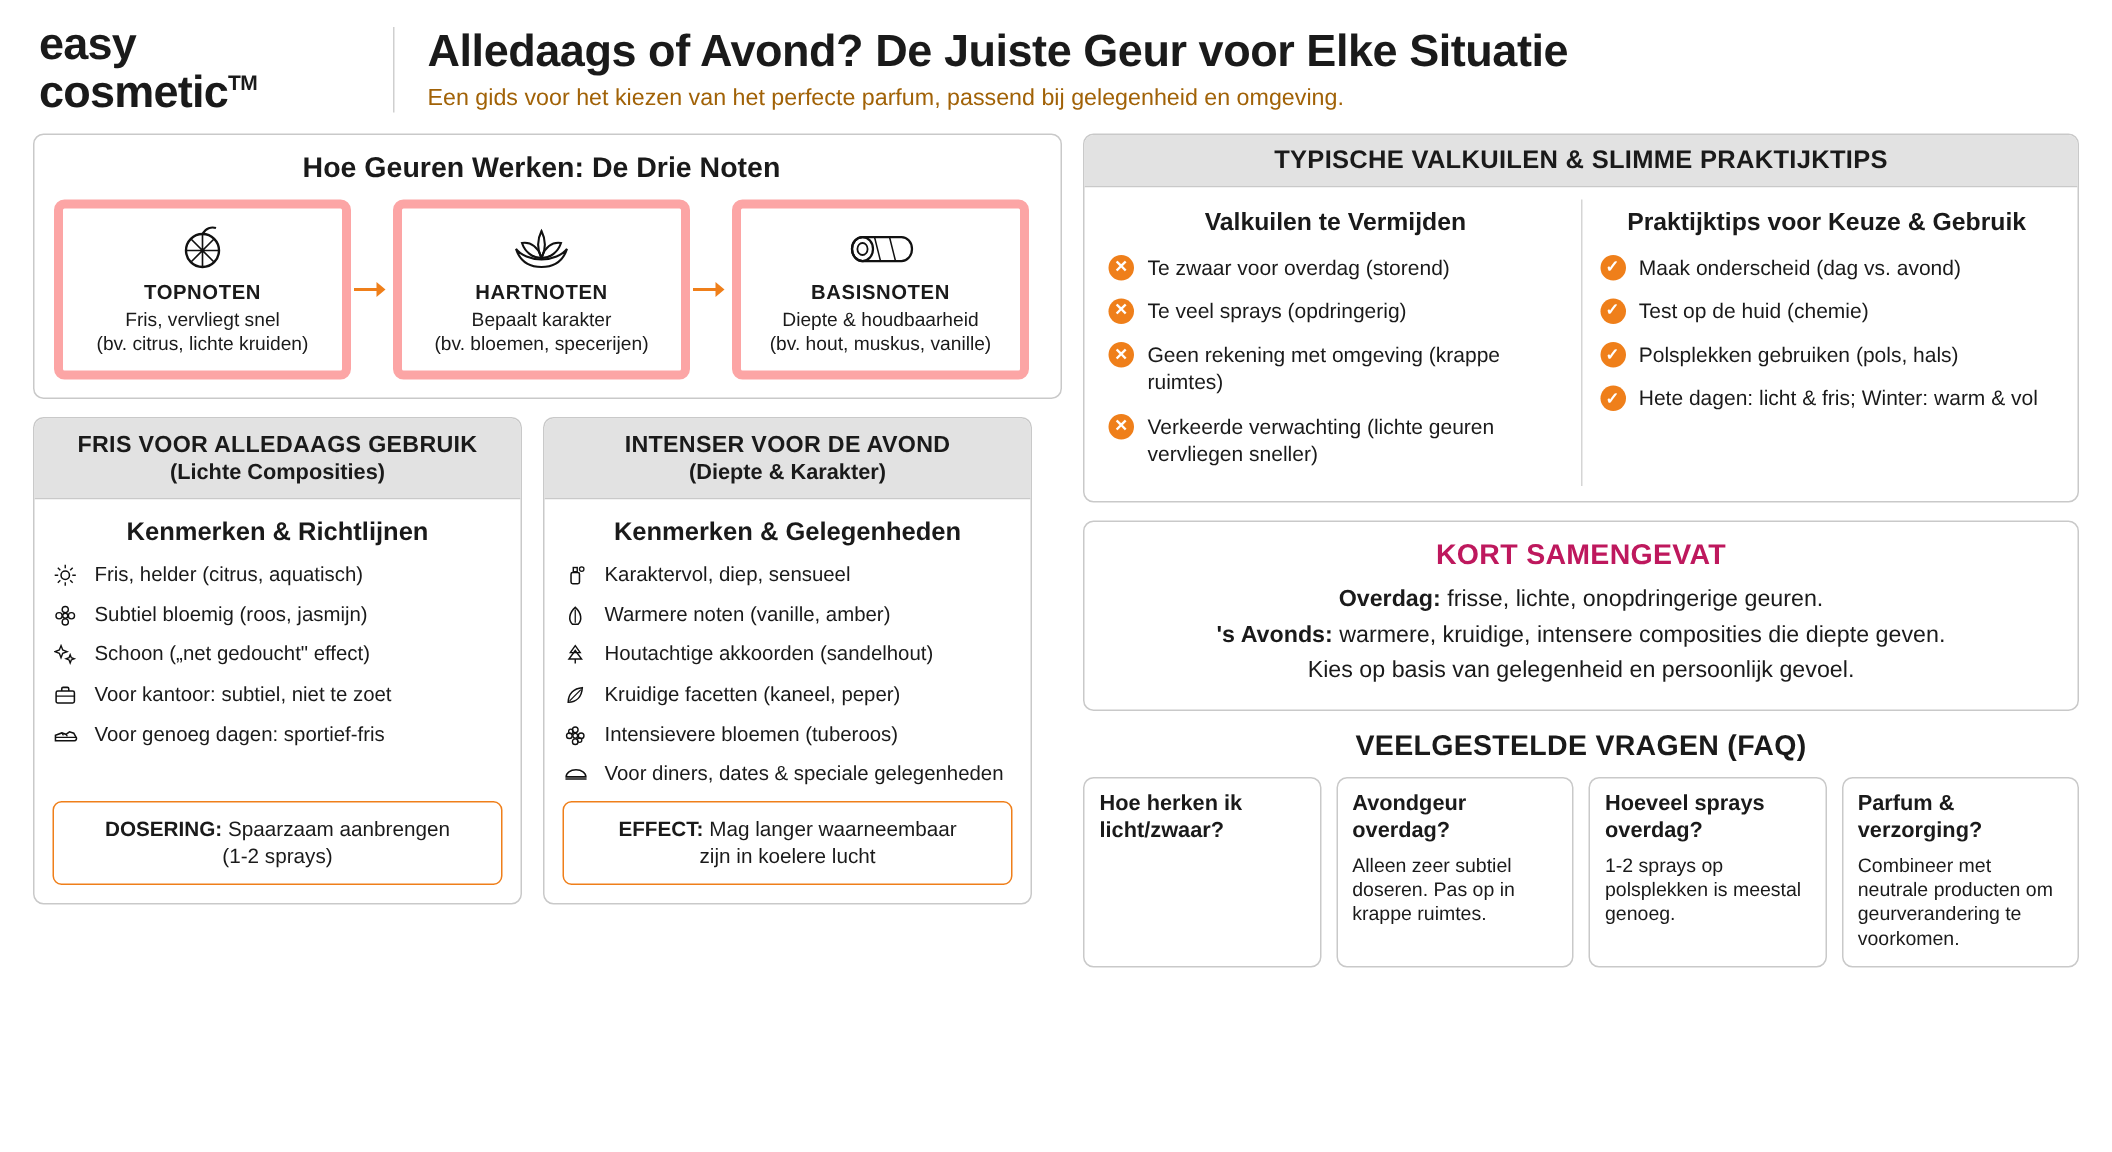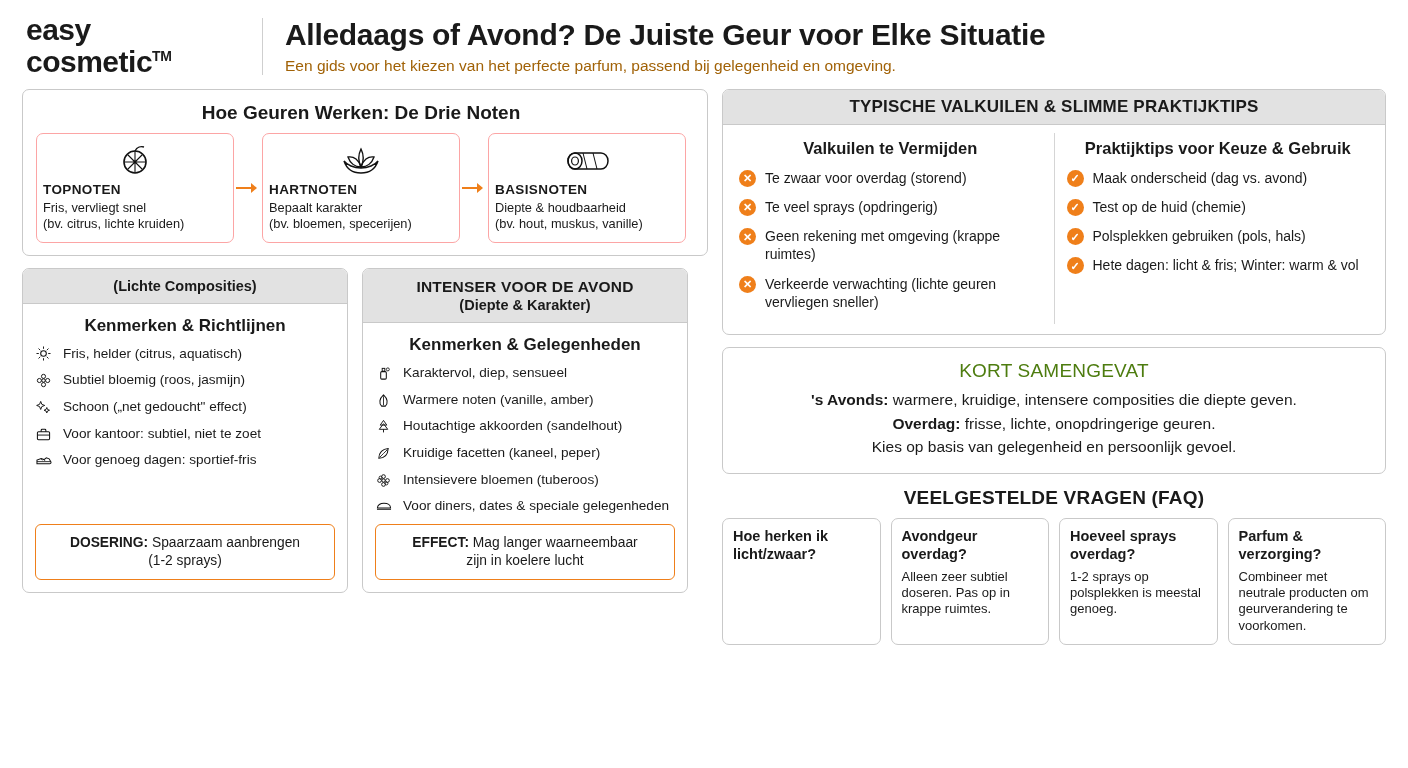--- a/index.html
+++ b/index.html
@@ -32,22 +32,22 @@
     background: #e2e2e2; border-bottom: 1px solid #c9c9c9;
     border-radius: 6px 6px 0 0; text-align: center;
     font-weight: bold; padding: 7px 6px;
   }
 
   
   .notes-card { padding: 8px 18px 12px 10px; }
   .notes-title { text-align: center; font-size: 19px; font-weight: bold; margin: 4px 0 9px 0; }
   .notes-row { display: flex; align-items: stretch; justify-content: center; gap: 0; }
   .note-box {
-    border: 1px solid #fca5a5; border-radius: 7px; width: 198px;
-    padding: 8px 6px 9px 6px; text-align: left;
+    border: 6px solid #fca5a5; border-radius: 7px; width: 198px;
+    padding: 8px 6px 9px 6px; text-align: center;
   }
   .note-icon { height: 38px; display: flex; align-items: center; justify-content: center; }
   .note-name { font-weight: bold; font-size: 13.5px; letter-spacing: .4px; margin: 2px 0 3px 0; }
   .note-desc { font-size: 12.8px; line-height: 1.28; }
   .arrow { display: flex; align-items: center; justify-content: center; width: 28px; color: #ef7f1a; }
 
   
   .two-col { display: flex; gap: 14px; margin-top: 12px; }
   .half { width: 326px; flex: 0 0 326px; display: flex; flex-direction: column; }
   .half .card { display: flex; flex-direction: column; height: 100%; }
@@ -71,21 +71,21 @@
   .pf-col + .pf-col { border-left: 1px solid #d5d5d5; }
   .pf-col h4 { text-align: center; font-size: 16.5px; font-weight: bold; margin: 4px 0 11px 0; }
   .pf-list { list-style: none; margin: 0; padding: 0; }
   .pf-list li { display: flex; gap: 9px; align-items: flex-start; font-size: 14px; line-height: 1.3; margin-bottom: 11px; }
   .badge { width: 17px; height: 17px; flex: 0 0 17px; border-radius: 50%; margin-top: 1px;
            display: flex; align-items: center; justify-content: center; color: #fff; font-size: 11px; font-weight: bold; }
   .badge.x { background: #ef7f1a; }
   .badge.c { background: #ef7f1a; }
 
   .summary { margin-top: 12px; padding: 10px 14px 12px 14px; text-align: center; }
-  .summary h3 { color: #4d7c0f; font-size: 19px; font-weight: normal; margin: 2px 0 8px 0; letter-spacing: .2px; }
+  .summary h3 { color: #be185d; font-size: 19px; font-weight: bold; margin: 2px 0 8px 0; letter-spacing: .2px; }
   .summary p { margin: 0 0 3px 0; font-size: 15.5px; line-height: 1.34; }
   .summary b { font-weight: bold; }
 
   .faq-title { text-align: center; font-size: 19px; font-weight: bold; margin: 13px 0 9px 0; letter-spacing: .2px; }
   .faq-row { display: flex; gap: 10px; }
   .faq-card { flex: 1; border: 1px solid #c9c9c9; border-radius: 7px; padding: 9px 10px 10px 10px; }
   .faq-q { font-weight: bold; font-size: 14.5px; line-height: 1.22; margin-bottom: 5px; }
   .faq-a { font-size: 13px; line-height: 1.26; }
 
   svg { display: block; }
@@ -171,20 +171,21 @@
           </div>
 
         </div>
       </div>
 
       <div class="two-col">
 
         <div class="half">
           <div class="card">
             <div class="card-gray-head half-head">
+              <div class="h1">FRIS VOOR ALLEDAAGS GEBRUIK</div>
               <div class="h2">(Lichte Composities)</div>
             </div>
             <div class="half-body">
               <h4>Kenmerken &amp; Richtlijnen</h4>
               <ul class="bullet-list">
                 <li>
                   <span class="bi">
                       <svg width="15" height="15" viewBox="0 0 16 16">
                         <circle cx="8" cy="8" r="3" fill="none" stroke="#111" stroke-width="1.1"></circle>
                         <path d="M8 0.5V3M8 13v2.5M0.5 8H3M13 8h2.5M2.7 2.7l1.8 1.8M11.5 11.5l1.8 1.8M13.3 2.7l-1.8 1.8M4.5 11.5l-1.8 1.8" stroke="#111" stroke-width="1"></path>
@@ -371,22 +372,22 @@
                   <span class="badge c">✓</span>
                   <span>Hete dagen: licht &amp; fris; Winter: warm &amp; vol</span>
                 </li>
             </ul>
           </div>
         </div>
       </div>
 
       <div class="card summary">
         <h3>KORT SAMENGEVAT</h3>
+        <p><b>Overdag:</b><span> frisse, lichte, onopdringerige geuren.</span></p>
         <p><b>'s Avonds:</b><span> warmere, kruidige, intensere composities die diepte geven.</span></p>
-        <p><b>Overdag:</b><span> frisse, lichte, onopdringerige geuren.</span></p>
         <p>Kies op basis van gelegenheid en persoonlijk gevoel.</p>
       </div>
 
       <div class="faq-title">VEELGESTELDE VRAGEN (FAQ)</div>
       <div class="faq-row">
         <div class="faq-card">
           <div class="faq-q">Hoe herken ik licht/zwaar?</div>
         </div>
         <div class="faq-card">
           <div class="faq-q">Avondgeur overdag?</div>

